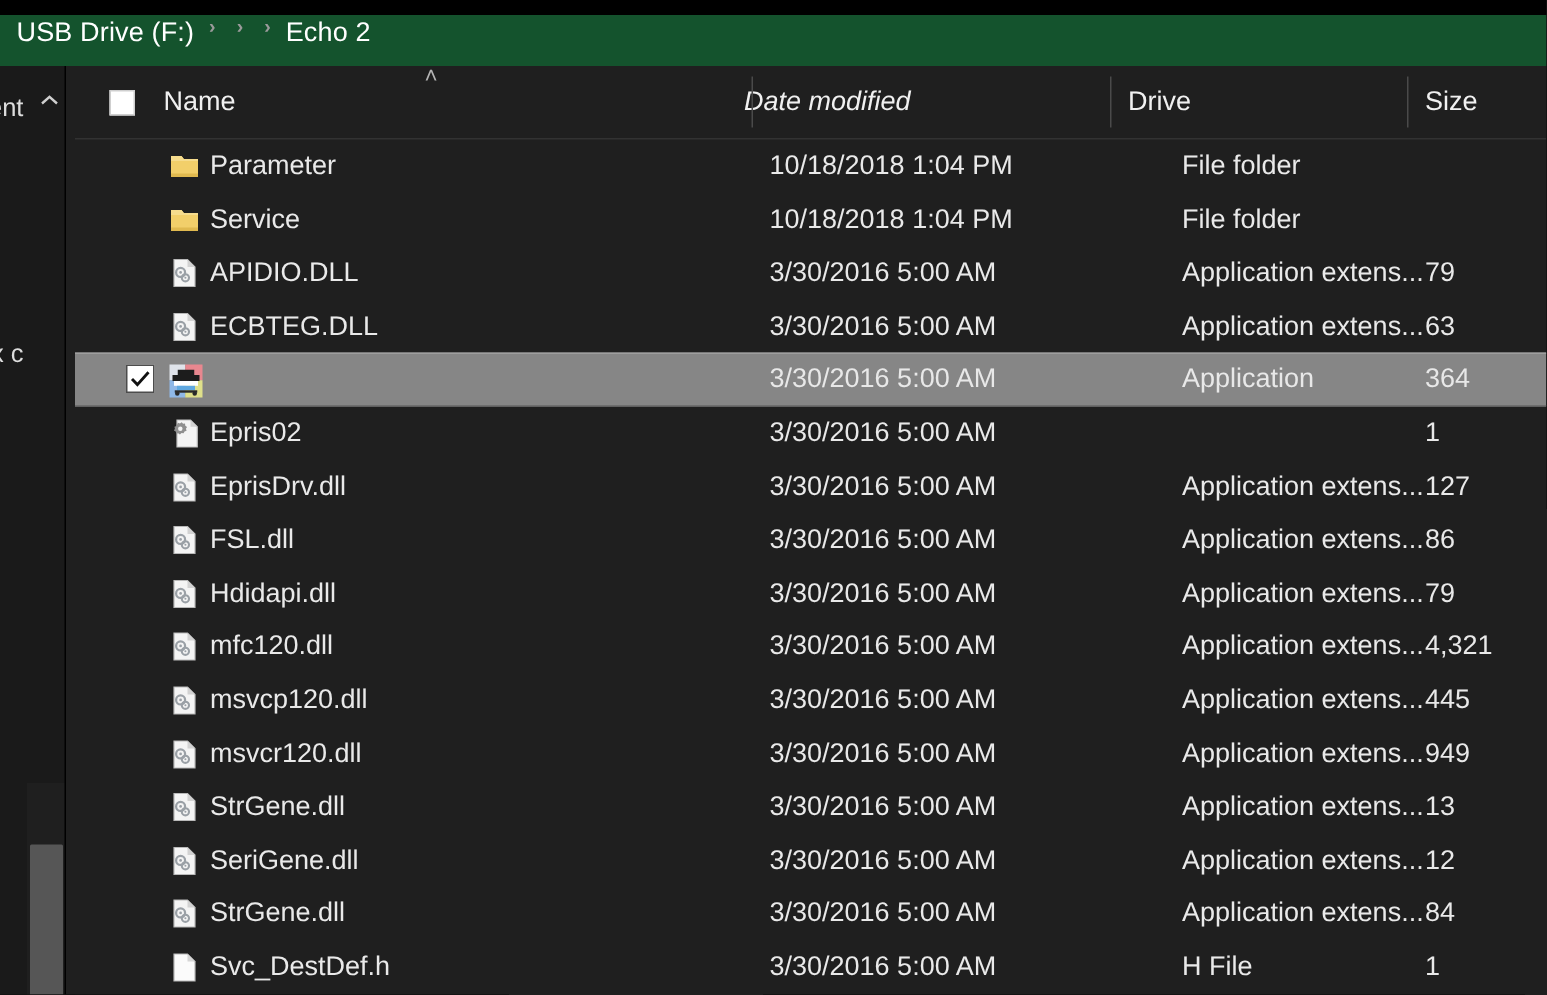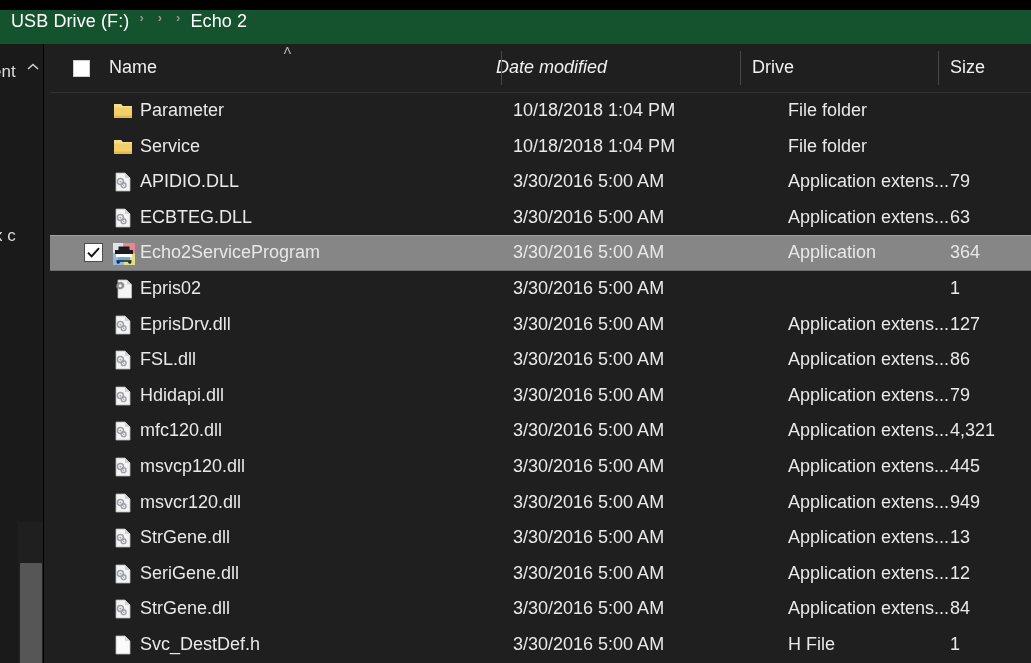--- a/index.html
+++ b/index.html
@@ -352,21 +352,20 @@
               <rect x="11.5" y="11.5" width="11.5" height="11.5" fill="#dfe08a"></rect>
               <rect x="3" y="8" width="18" height="4" fill="#1c1c1c"></rect>
               <rect x="6.5" y="4.5" width="11" height="4" fill="#1c1c1c"></rect>
               <rect x="4" y="12" width="16" height="3.2" fill="#ffffff"></rect>
               <rect x="6" y="15.2" width="12" height="3" fill="#5fa8e0"></rect>
               <rect x="4.5" y="18.2" width="15" height="1.6" fill="#2a2a2a"></rect>
               <circle cx="6.2" cy="20.3" r="1.5" fill="#2a2a2a"></circle>
               <circle cx="17.8" cy="20.3" r="1.5" fill="#2a2a2a"></circle>
             </svg>
           </div>
-          <div class="cell c-name">Echo2ServiceProgram</div>
           <div class="cell c-date">3/30/2016 5:00 AM</div>
           <div class="cell c-type">Application</div>
           <div class="cell c-size">364</div>
         </div>
         <div class="row">
           <div class="icon">
             <svg width="22" height="22" viewBox="0 0 22 22">
               <path d="M6 2 h9 l4.5 4.5 V20 H6 Z" fill="#f4f4f4" stroke="#c2c2c2" stroke-width="0.8"></path>
               <path d="M15 2 l4.5 4.5 H15 Z" fill="#d2d2d2"></path>
               <g transform="translate(6.6,8.6)">

